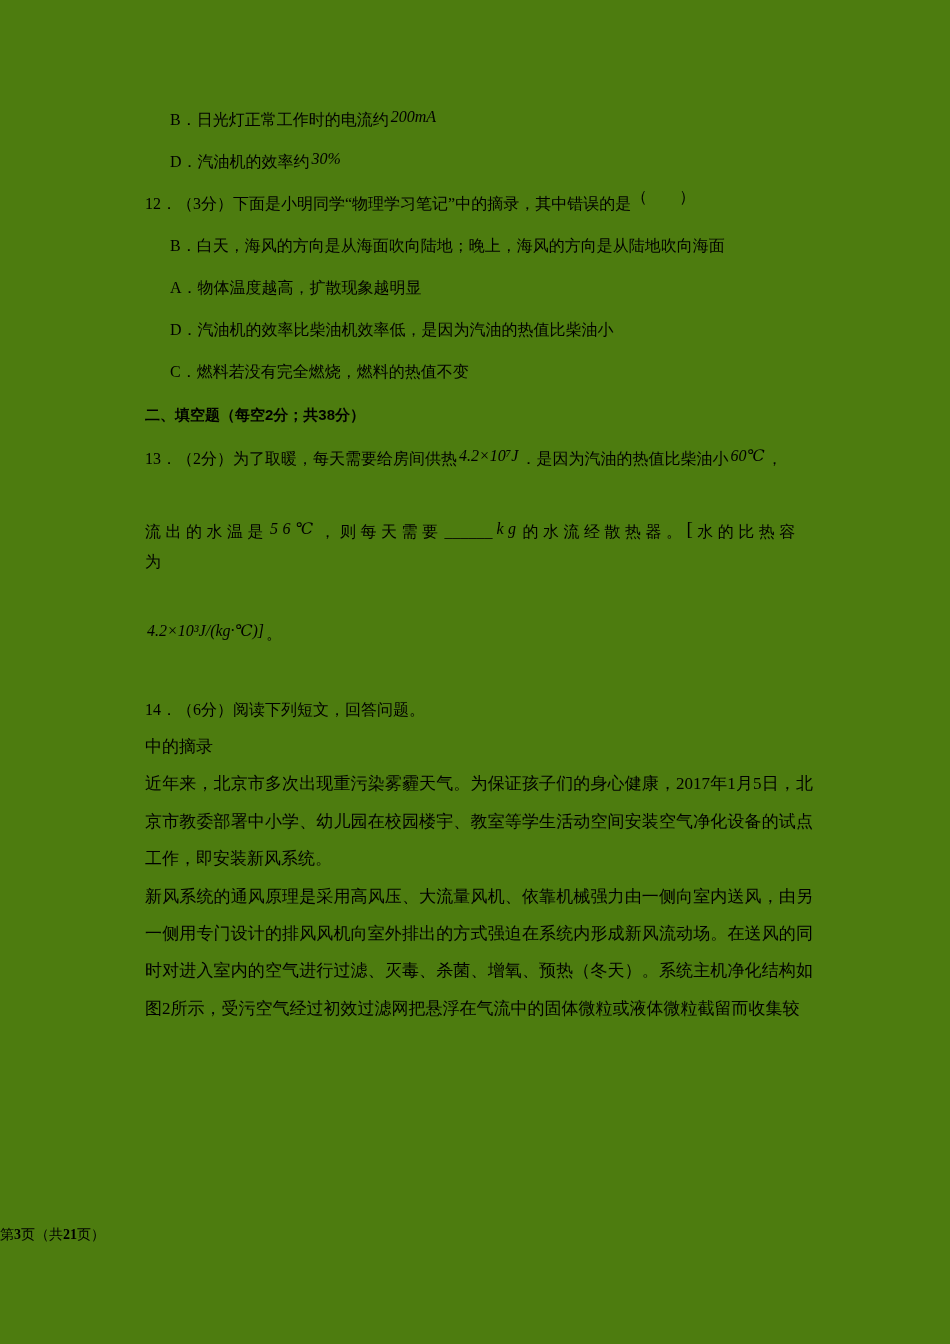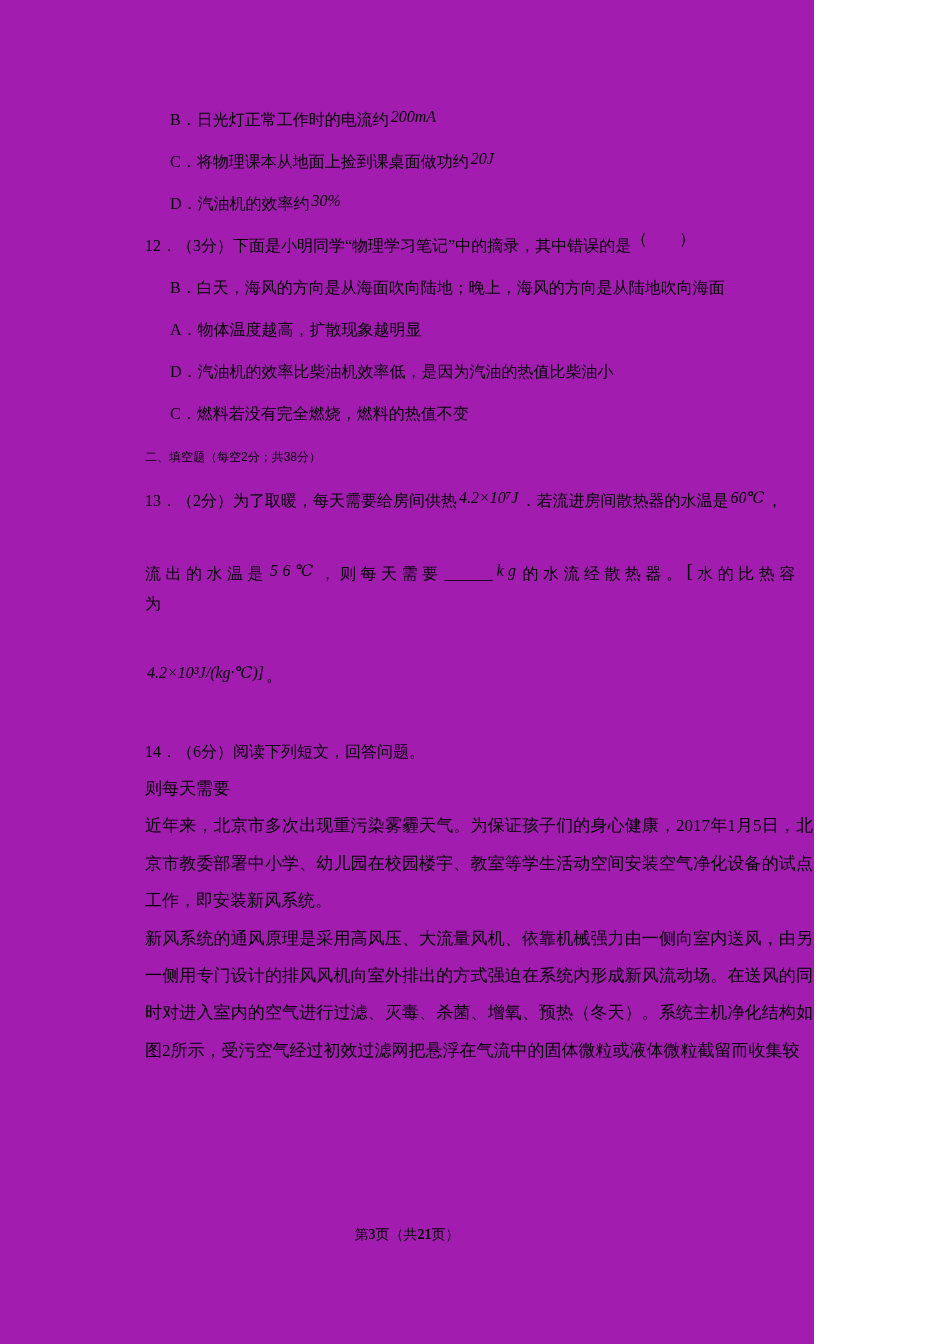--- a/index.html
+++ b/index.html
@@ -2,28 +2,27 @@
 <html><head>
 <meta charset="utf-8">
 <style>
   html, body {
     margin: 0;
     padding: 0;
     background: #ffffff;
   }
   .page {
     position: relative;
-    width: 794px;
+    width: 950px;
     height: 1344px;
-    background: #a21caf;
+    background: #4d7c0f;
     overflow: hidden;
     font-family: "Liberation Serif", "DejaVu Serif", serif;
     color: #000000;
     font-size: 16px;
-    padding-left: 20px;
   }
   .content {
     position: absolute;
     left: 145px;
     top: 106px;
     width: 668px;
   }
   .line {
     line-height: 28px;
     margin-bottom: 14px;
@@ -43,22 +42,22 @@
     position: relative;
     top: -7px;
   }
   .stem {
   }
   .opts-block {
     margin-top: 12px;
   }
   .section-heading {
     font-family: "Liberation Sans", "DejaVu Sans", sans-serif;
-    font-weight: 400;
-    font-size: 12px;
+    font-weight: 700;
+    font-size: 15px;
     line-height: 30px;
     margin-top: 4px;
     margin-bottom: 0;
   }
   .q13-line {
     line-height: 30px;
     margin-top: 14px;
     margin-bottom: 42px;
   }
   .q13-line.first {
@@ -90,39 +89,36 @@
     line-height: 37.4px;
     text-align: justify;
     text-justify: inter-character;
     margin: 0;
   }
   .footer {
     position: absolute;
     left: 0;
     right: 0;
     top: 1226px;
-    text-align: center;
+    text-align: left;
     font-size: 14px;
     color: #000000;
   }
   .footer .num {
     font-weight: 700;
   }
 </style>
 </head>
 <body>
 
 <div class="page">
   <div class="content">
 
     <div class="line indent">
       <span>B．</span><span>日光灯正常工作时的电流约</span><span class="math">200mA</span>
-    </div>
-    <div class="line indent">
-      <span>C．</span><span>将物理课本从地面上捡到课桌面做功约</span><span class="math">20J</span>
     </div>
     <div class="line indent">
       <span>D．</span><span>汽油机的效率约</span><span class="math">30%</span>
     </div>
 
     <div class="line stem">
       <span>12．（3分）下面是小明同学“物理学习笔记”中的摘录，其中错误的是</span><span class="raised-paren">（　　）</span>
     </div>
     <div class="opts-block">
       <div class="line indent">
@@ -135,31 +131,31 @@
         <span>D．汽油机的效率比柴油机效率低，是因为汽油的热值比柴油小</span>
       </div>
       <div class="line indent">
         <span>C．燃料若没有完全燃烧，燃料的热值不变</span>
       </div>
     </div>
 
     <div class="section-heading">二、填空题（每空2分；共38分）</div>
 
     <div class="q13-line first">
-      <span>13．（2分）为了取暖，每天需要给房间供热</span><span class="math">4.2×10⁷J</span><span>．若流进房间散热器的水温是</span><span class="math">60℃</span><span>，</span>
+      <span>13．（2分）为了取暖，每天需要给房间供热</span><span class="math">4.2×10⁷J</span><span>．是因为汽油的热值比柴油小</span><span class="math">60℃</span><span>，</span>
     </div>
     <div class="q13-line spread">
       <span>流出的水温是</span><span class="math">56℃</span><span>，则每天需要</span><span class="blank">______</span><span class="math">kg</span><span>的水流经散热器。</span><span class="bracket">[</span><span>水的比热容为</span>
     </div>
     <div class="q13-line">
       <span class="math">4.2×10³J/(kg·℃)]</span><span>。</span>
     </div>
 
     <div class="q14-stem">14．（6分）阅读下列短文，回答问题。</div>
-    <div class="passage-title para">则每天需要</div>
+    <div class="passage-title para">中的摘录</div>
     <p class="para">近年来，北京市多次出现重污染雾霾天气。为保证孩子们的身心健康，2017年1月5日，北京市教委部署中小学、幼儿园在校园楼宇、教室等学生活动空间安装空气净化设备的试点工作，即安装新风系统。</p>
     <p class="para">新风系统的通风原理是采用高风压、大流量风机、依靠机械强力由一侧向室内送风，由另一侧用专门设计的排风风机向室外排出的方式强迫在系统内形成新风流动场。在送风的同时对进入室内的空气进行过滤、灭毒、杀菌、增氧、预热（冬天）。系统主机净化结构如图2所示，受污空气经过初效过滤网把悬浮在气流中的固体微粒或液体微粒截留而收集较</p>
 
   </div>
 
   <div class="footer">
     <span>第</span><span class="num">3</span><span>页（共</span><span class="num">21</span><span>页）</span>
   </div>
 </div>
 

